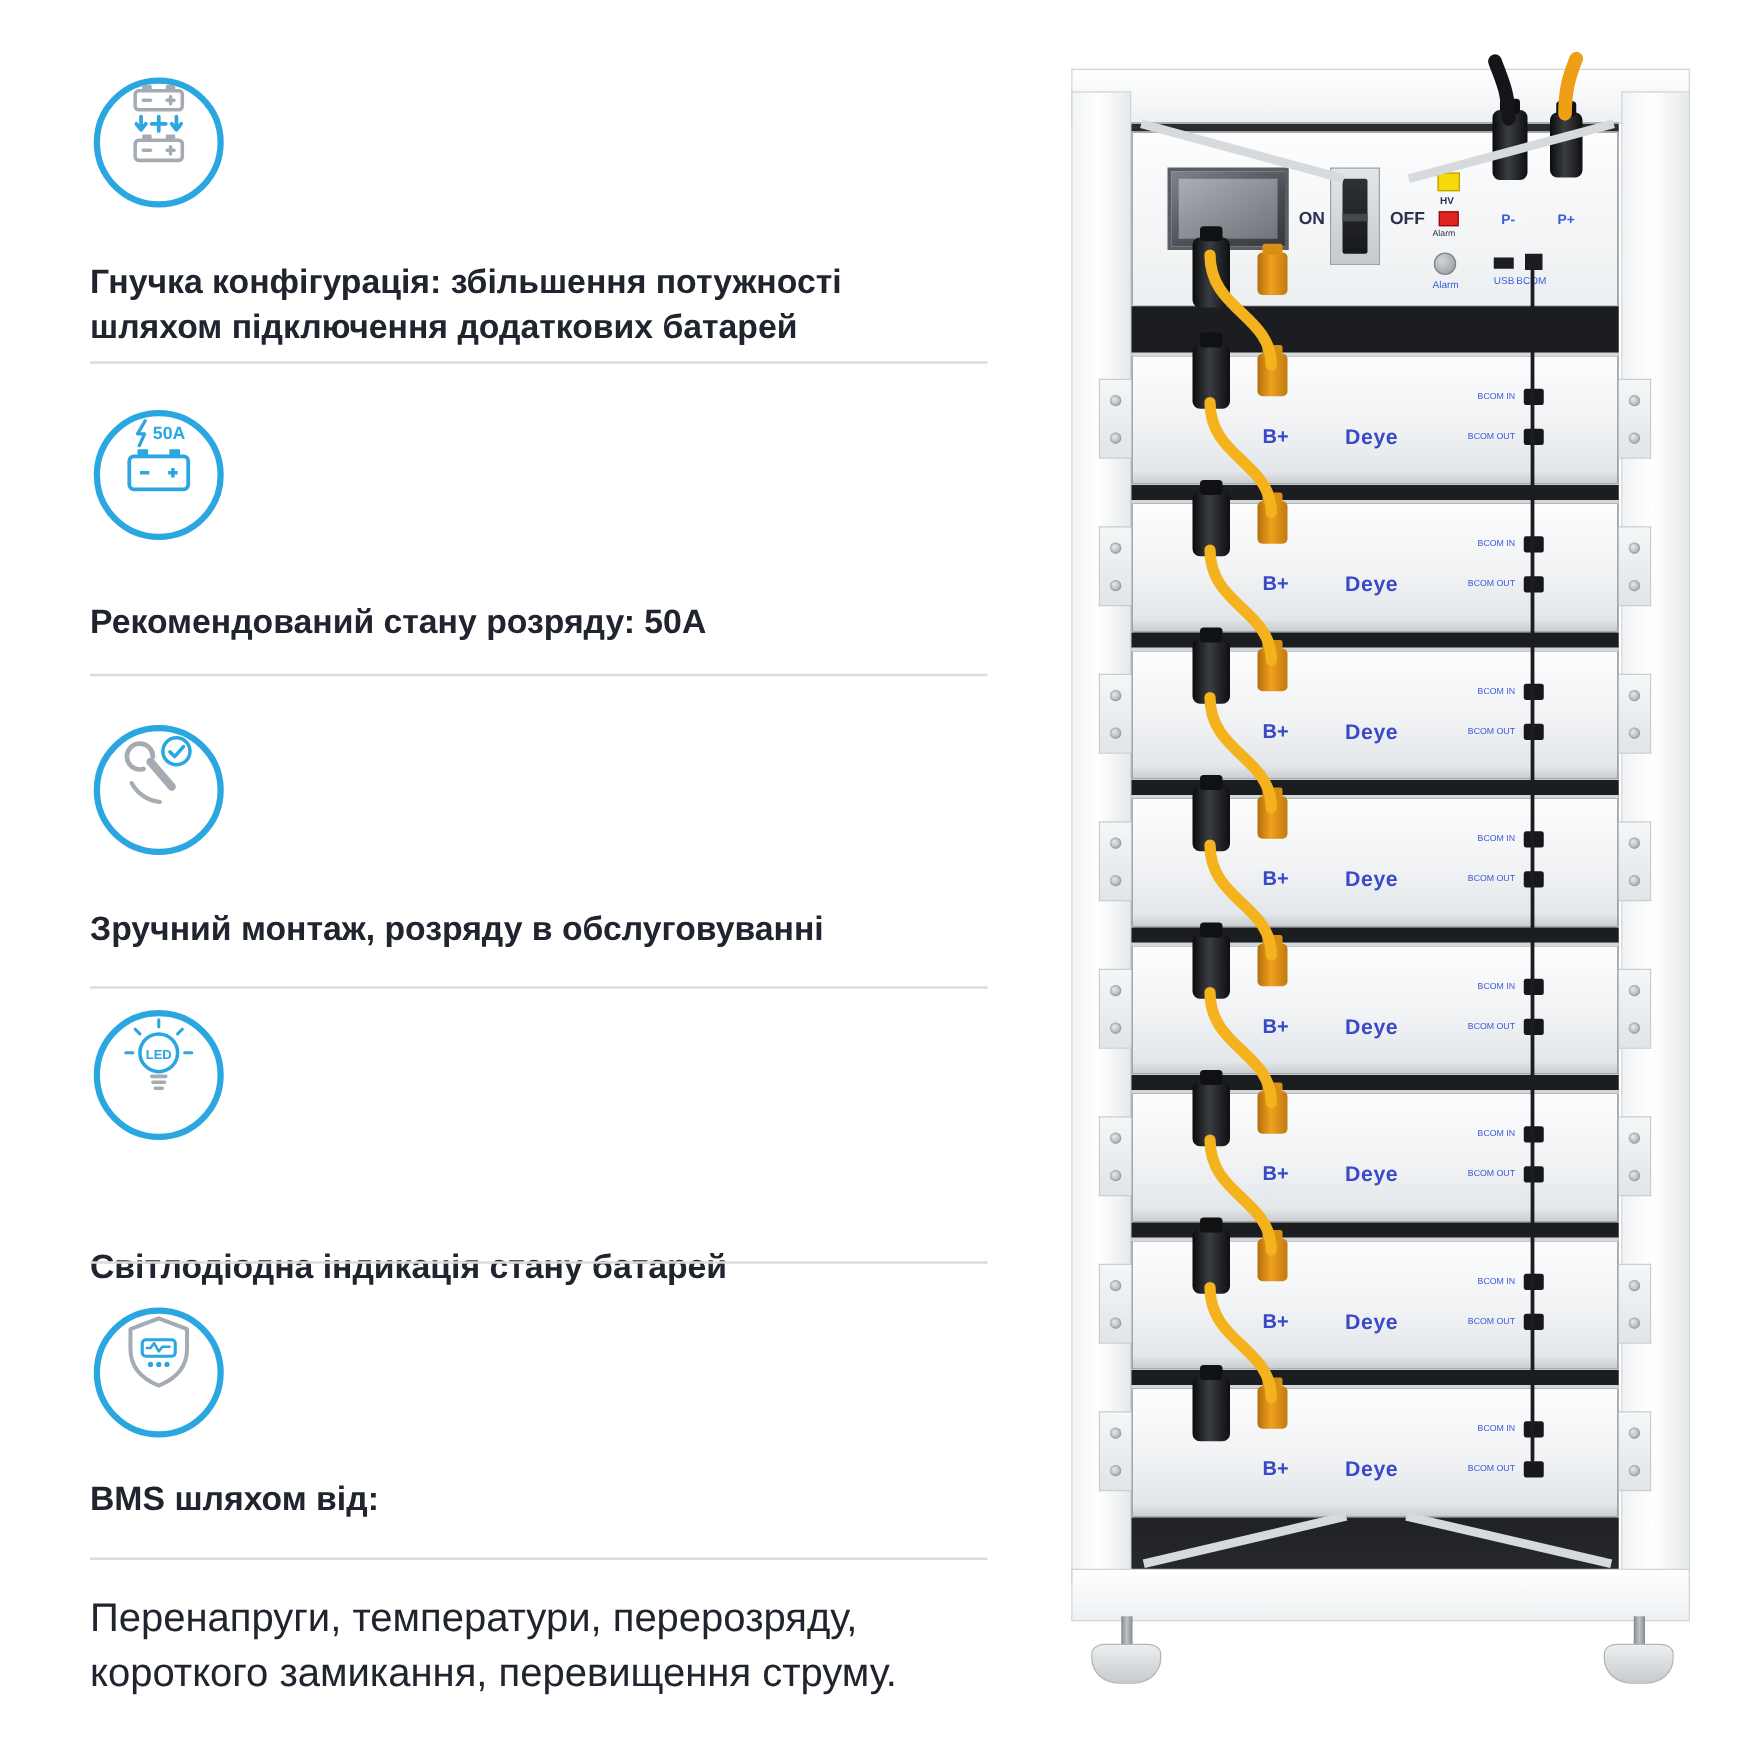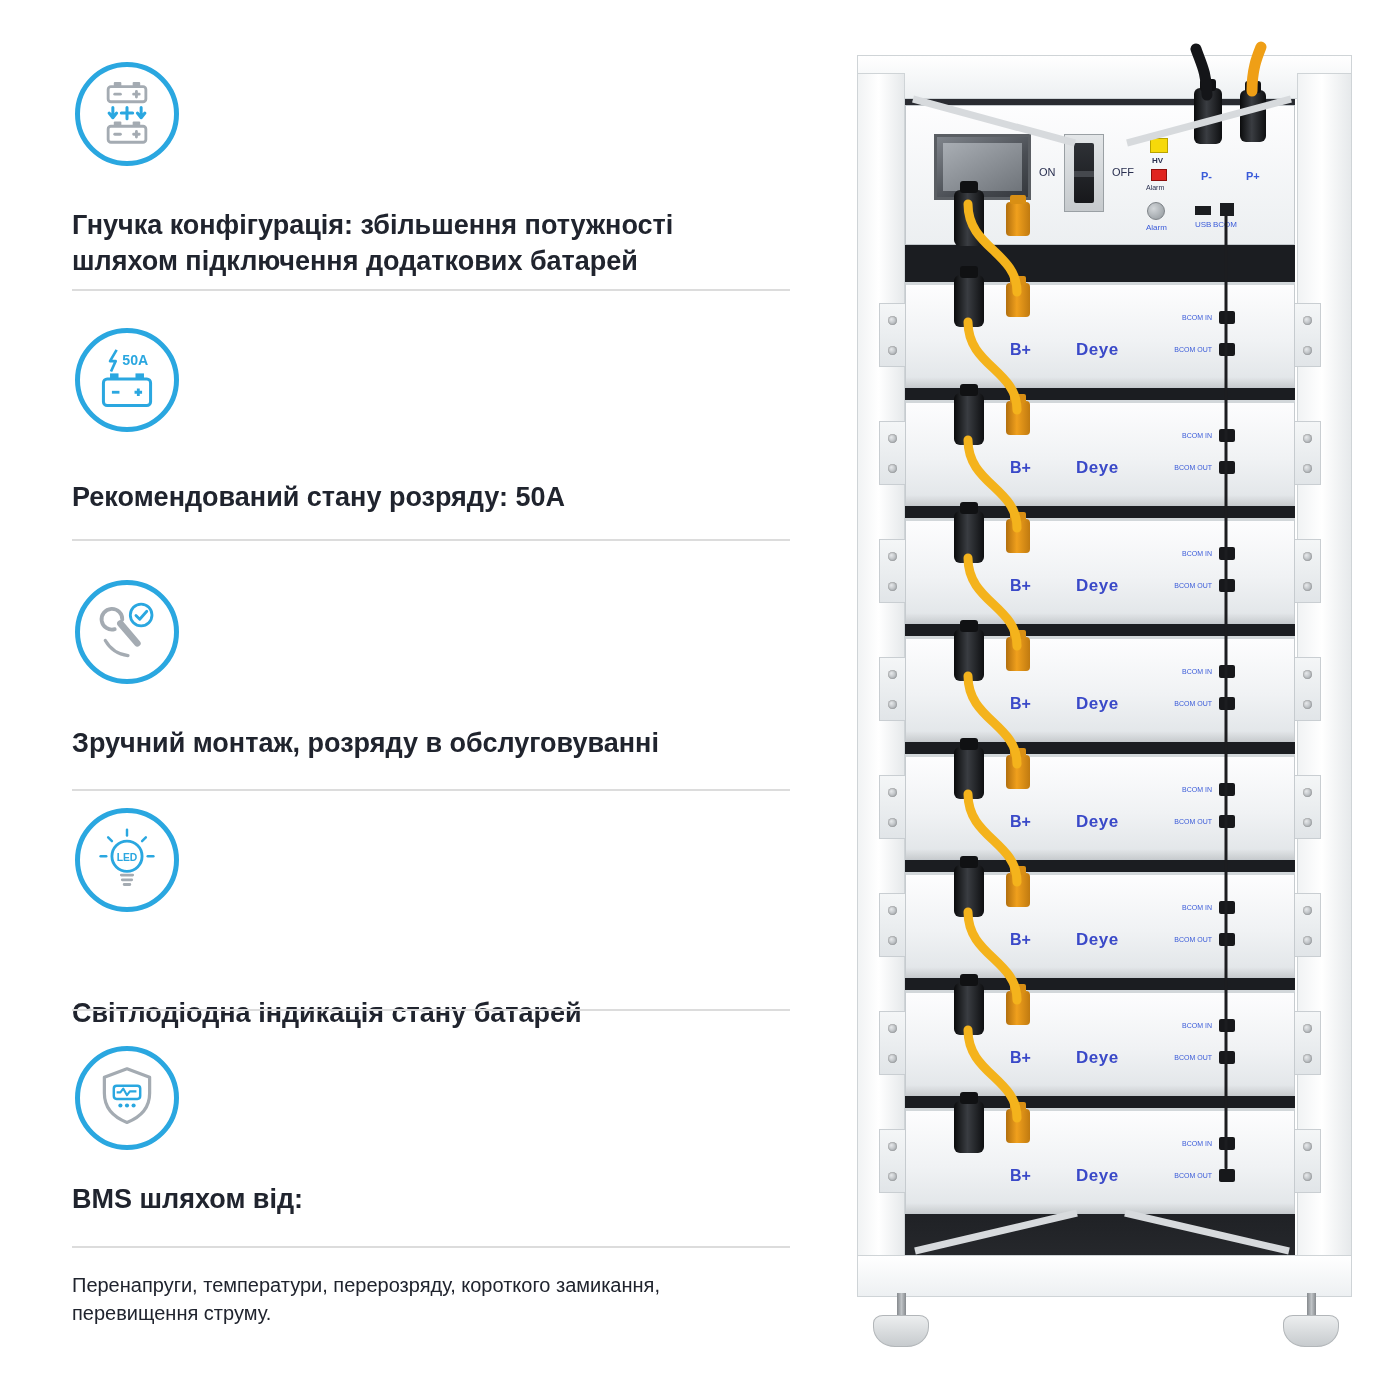--- a/index.html
+++ b/index.html
@@ -8,29 +8,29 @@
     width:1400px; height:1400px; position:relative; overflow:hidden;
     background:#ffffff;
     font-family:"Liberation Sans", sans-serif;
   }
   svg text { font-family:"Liberation Sans", sans-serif; }
 
   
   .icon-ring {
     position:absolute; left:75px; width:104px; height:104px;
     border:5px solid #2aa7e0; border-radius:50%;
-    background:#fff; display:flex; align-items:center; justify-content:center;
+    background:#fff; display:flex; justify-content:center;
   }
   .ftext {
     position:absolute; left:72px; width:660px; margin:0;
     font-size:27px; font-weight:700; color:#20242e; line-height:1.32;
   }
   .bms-details {
     position:absolute; left:72px; top:1272px; width:700px; margin:0;
-    font-size:20px; font-weight:400; color:#20242e; line-height:1.38;
+    font-size:32px; font-weight:400; color:#20242e; line-height:1.38;
   }
   .divider { position:absolute; left:72px; width:718px; height:2px; background:#dcdcdc; }
 
   
   .tower { position:absolute; left:855px; top:55px; width:500px; height:1310px; }
 
   .cavity {
     position:absolute; left:50px; top:40px; width:390px; height:1162px; z-index:1;
     background:linear-gradient(180deg,#2b2d33 0%,#1b1d21 6%,#1b1d21 94%,#26282c 100%);
   }
@@ -62,21 +62,21 @@
   .control-unit {
     position:absolute; left:50px; top:50px; width:390px; height:140px; z-index:10;
     background:linear-gradient(180deg,#fdfdfe,#eceff1);
     border:1px solid #c3c8cc;
   }
   .display { position:absolute; left:28px; top:28px; width:97px; height:66px;
     background:linear-gradient(150deg,#7f848b,#4a4e54 60%,#35383d);
     border:3px solid #5a5e63; }
   .display::before { content:""; position:absolute; inset:6px;
     background:linear-gradient(150deg,#a9aeb4,#6f747a); }
-  .switch-label { position:absolute; font-size:11px; font-weight:400; color:#2a3050; }
+  .switch-label { position:absolute; font-size:14px; font-weight:700; color:#2a3050; }
   .breaker { position:absolute; left:158px; top:28px; width:40px; height:78px;
     background:linear-gradient(180deg,#e3e6e8,#c6cacd); border:1px solid #9aa0a4; }
   .breaker::before { content:""; position:absolute; left:9px; top:8px; right:9px; bottom:8px;
     background:linear-gradient(180deg,#2e3136,#17181b); border-radius:2px; }
   .breaker::after { content:""; position:absolute; left:9px; top:36px; right:9px; height:6px; background:#45484d; }
   .btn-hv { position:absolute; left:244px; top:32px; width:18px; height:15px;
     background:#f6d90a; border:1px solid #b9a300; }
   .btn-alarm { position:absolute; left:245px; top:63px; width:16px; height:12px;
     background:#e02420; border:1px solid #8e0f0c; }
   .cu-label { position:absolute; font-size:8px; color:#3a5bd9; }

